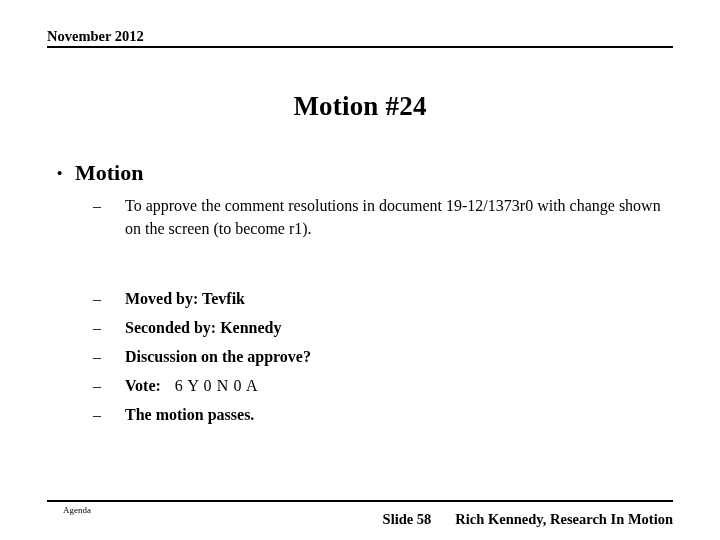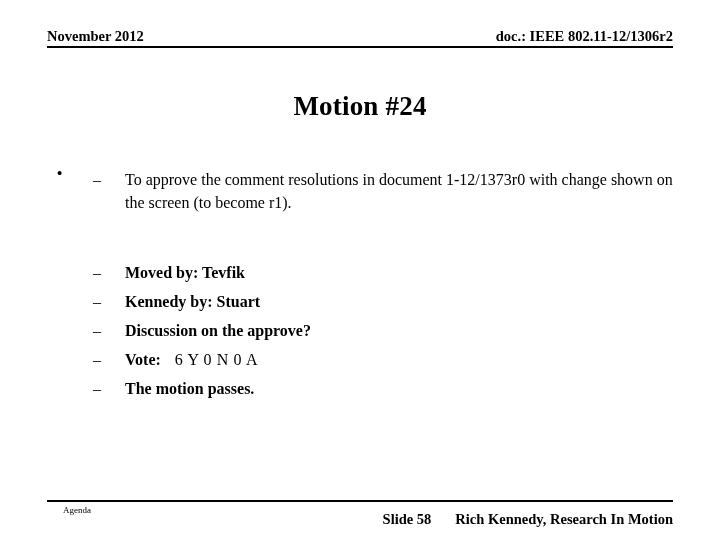--- a/index.html
+++ b/index.html
@@ -160,48 +160,48 @@
     margin-right: 24px;
   }
 </style>
 </head>
 <body>
 
 <div class="slide">
 
   <div class="header">
     <div class="header-left">November 2012</div>
-    <div class="header-right">doc.: IEEE 802.11-12/1306r2</div>
   </div>
 
   <div class="title">Motion #24</div>
 
   <div class="body-area">
 
     <div class="bullet-l1">
       <span class="marker">•</span>
+      <span>Motion</span>
     </div>
 
     <div class="l2-group">
 
       <div class="bullet-l2">
         <span class="marker">–</span>
-        <span>To approve the comment resolutions in document 1-12/1373r0 with change shown on the screen (to become r1).</span>
+        <span>To approve the comment resolutions in document 19-12/1373r0 with change shown on the screen (to become r1).</span>
       </div>
 
       <div class="spacer-line"></div>
 
       <div class="bullet-l2 bold">
         <span class="marker">–</span>
         <span>Moved by: Tevfik</span>
       </div>
 
       <div class="bullet-l2 bold">
         <span class="marker">–</span>
-        <span>Kennedy by: Stuart</span>
+        <span>Seconded by: Kennedy</span>
       </div>
 
       <div class="bullet-l2 bold">
         <span class="marker">–</span>
         <span>Discussion on the approve?</span>
       </div>
 
       <div class="bullet-l2 bold">
         <span class="marker">–</span>
         <span>Vote:</span><span class="vote-tally">6 Y  0 N 0 A</span>

